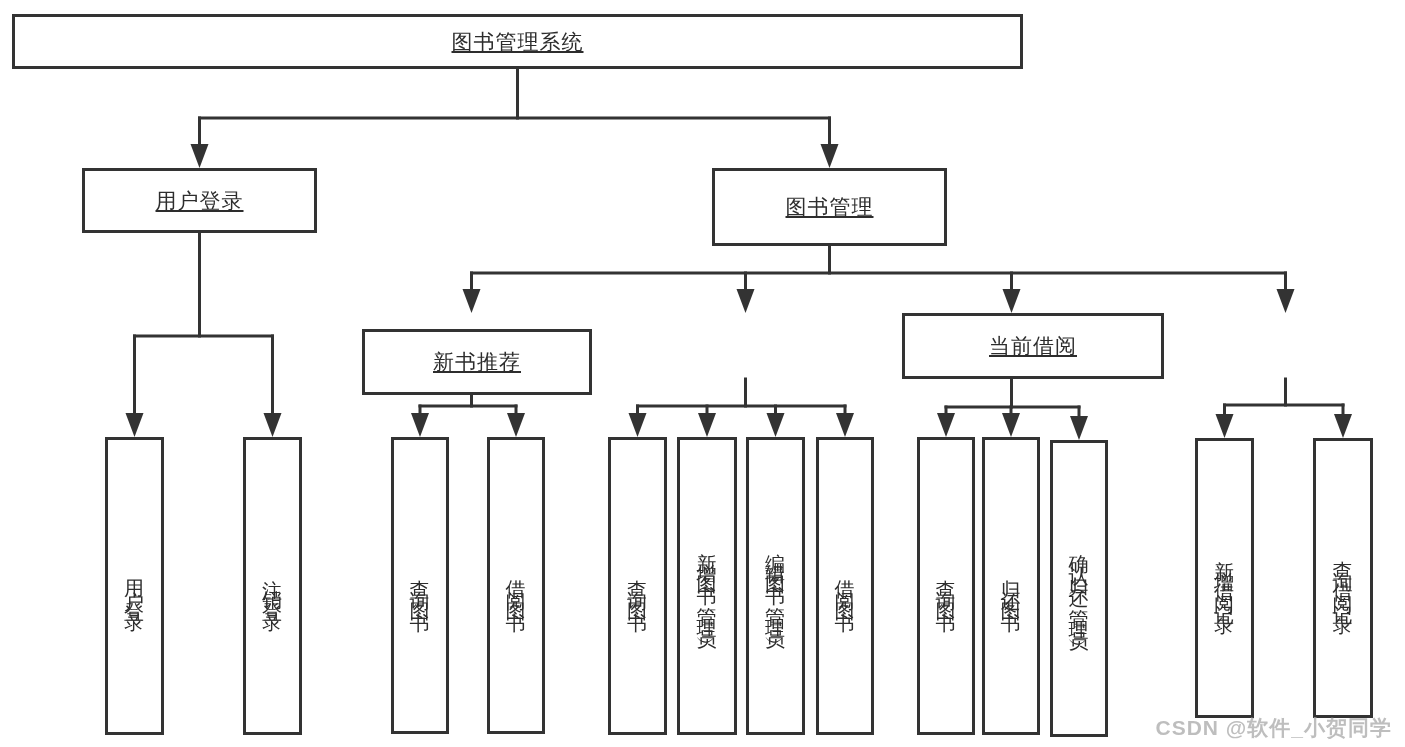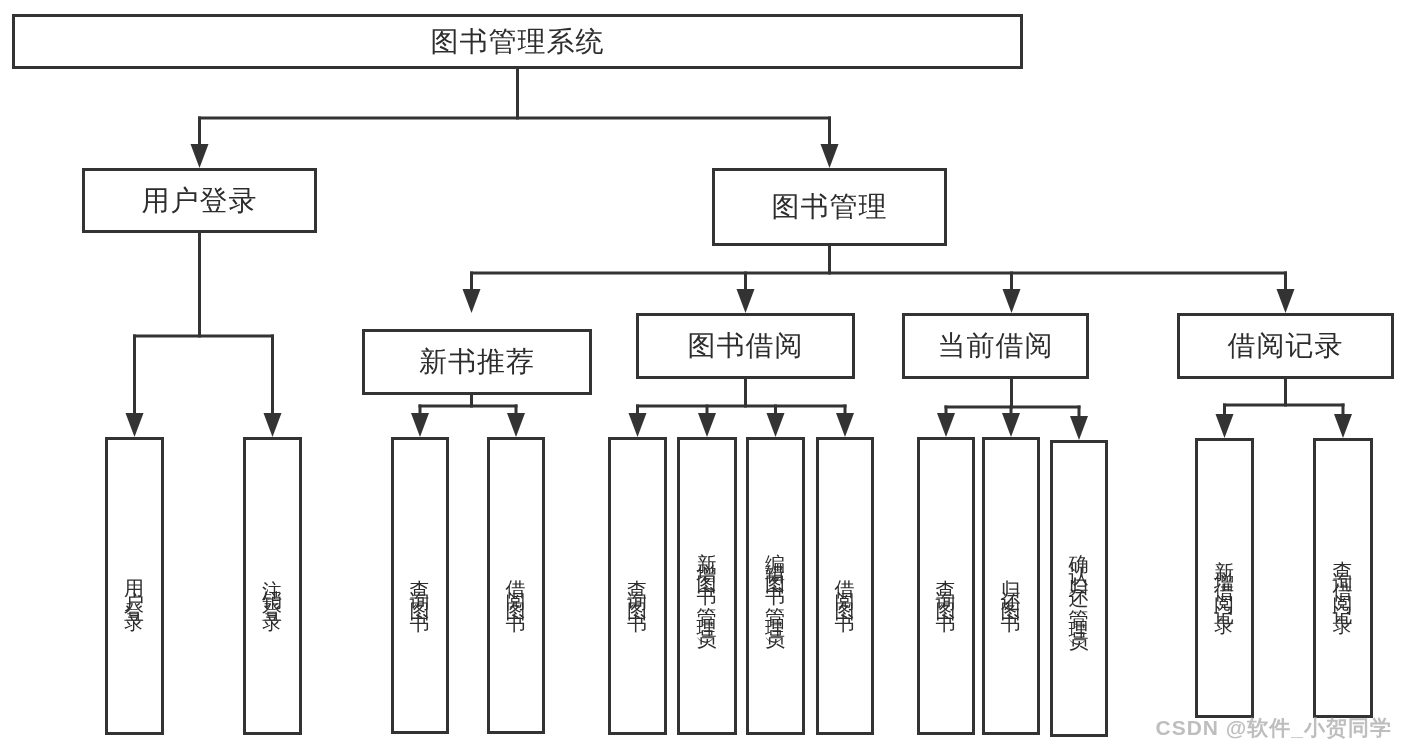--- a/index.html
+++ b/index.html
@@ -23,23 +23,24 @@
     box-sizing:border-box;
     border:3px solid var(--line);
     background:var(--box_bg);
     display:flex;
     align-items:center;
     justify-content:center;
     color:var(--text);
     z-index:2;
   }
   .node.h .lbl{
-    font-size:28px;
+    font-size:21px;
     letter-spacing:1px;
     white-space:nowrap;
+    text-decoration:underline;
   }
   .node.v{
     writing-mode:vertical-rl;
     text-orientation:mixed;
   }
   .node.v .lbl{
     font-size:20px;
     letter-spacing:11px;
     line-height:1;
     white-space:nowrap;
@@ -124,28 +125,22 @@
   <div class="node h" style="left: 82px; top: 168px; width: 235px; height: 65px;">
     <span class="lbl">用户登录</span>
   </div>
   <div class="node h" style="left: 712px; top: 168px; width: 235px; height: 78px;">
     <span class="lbl">图书管理</span>
   </div>
 
   <div class="node h" style="left: 362px; top: 313px; width: 230px; height: 66px; margin-top: 16px;">
     <span class="lbl">新书推荐</span>
   </div>
-  <div class="node h" style="left: 636px; top: 313px; width: 219px; height: 66px;">
-    <span class="lbl">图书借阅</span>
-  </div>
-  <div class="node h" style="left: 902px; top: 313px; width: 187px; height: 66px; align-items: center;">
+  <div class="node h" style="left: 902px; top: 313px; width: 262px; height: 66px; align-items: center;">
     <span class="lbl">当前借阅</span>
-  </div>
-  <div class="node h" style="left: 1177px; top: 313px; width: 217px; height: 66px;">
-    <span class="lbl">借阅记录</span>
   </div>
 
   <div class="node v" style="left: 105px; top: 437px; width: 59px; height: 298px;">
     <span class="lbl">用户登录</span>
   </div>
   <div class="node v" style="left: 243px; top: 437px; width: 59px; height: 298px;">
     <span class="lbl">注销登录</span>
   </div>
 
   <div class="node v" style="left: 391px; top: 437px; width: 58px; height: 297px;">

